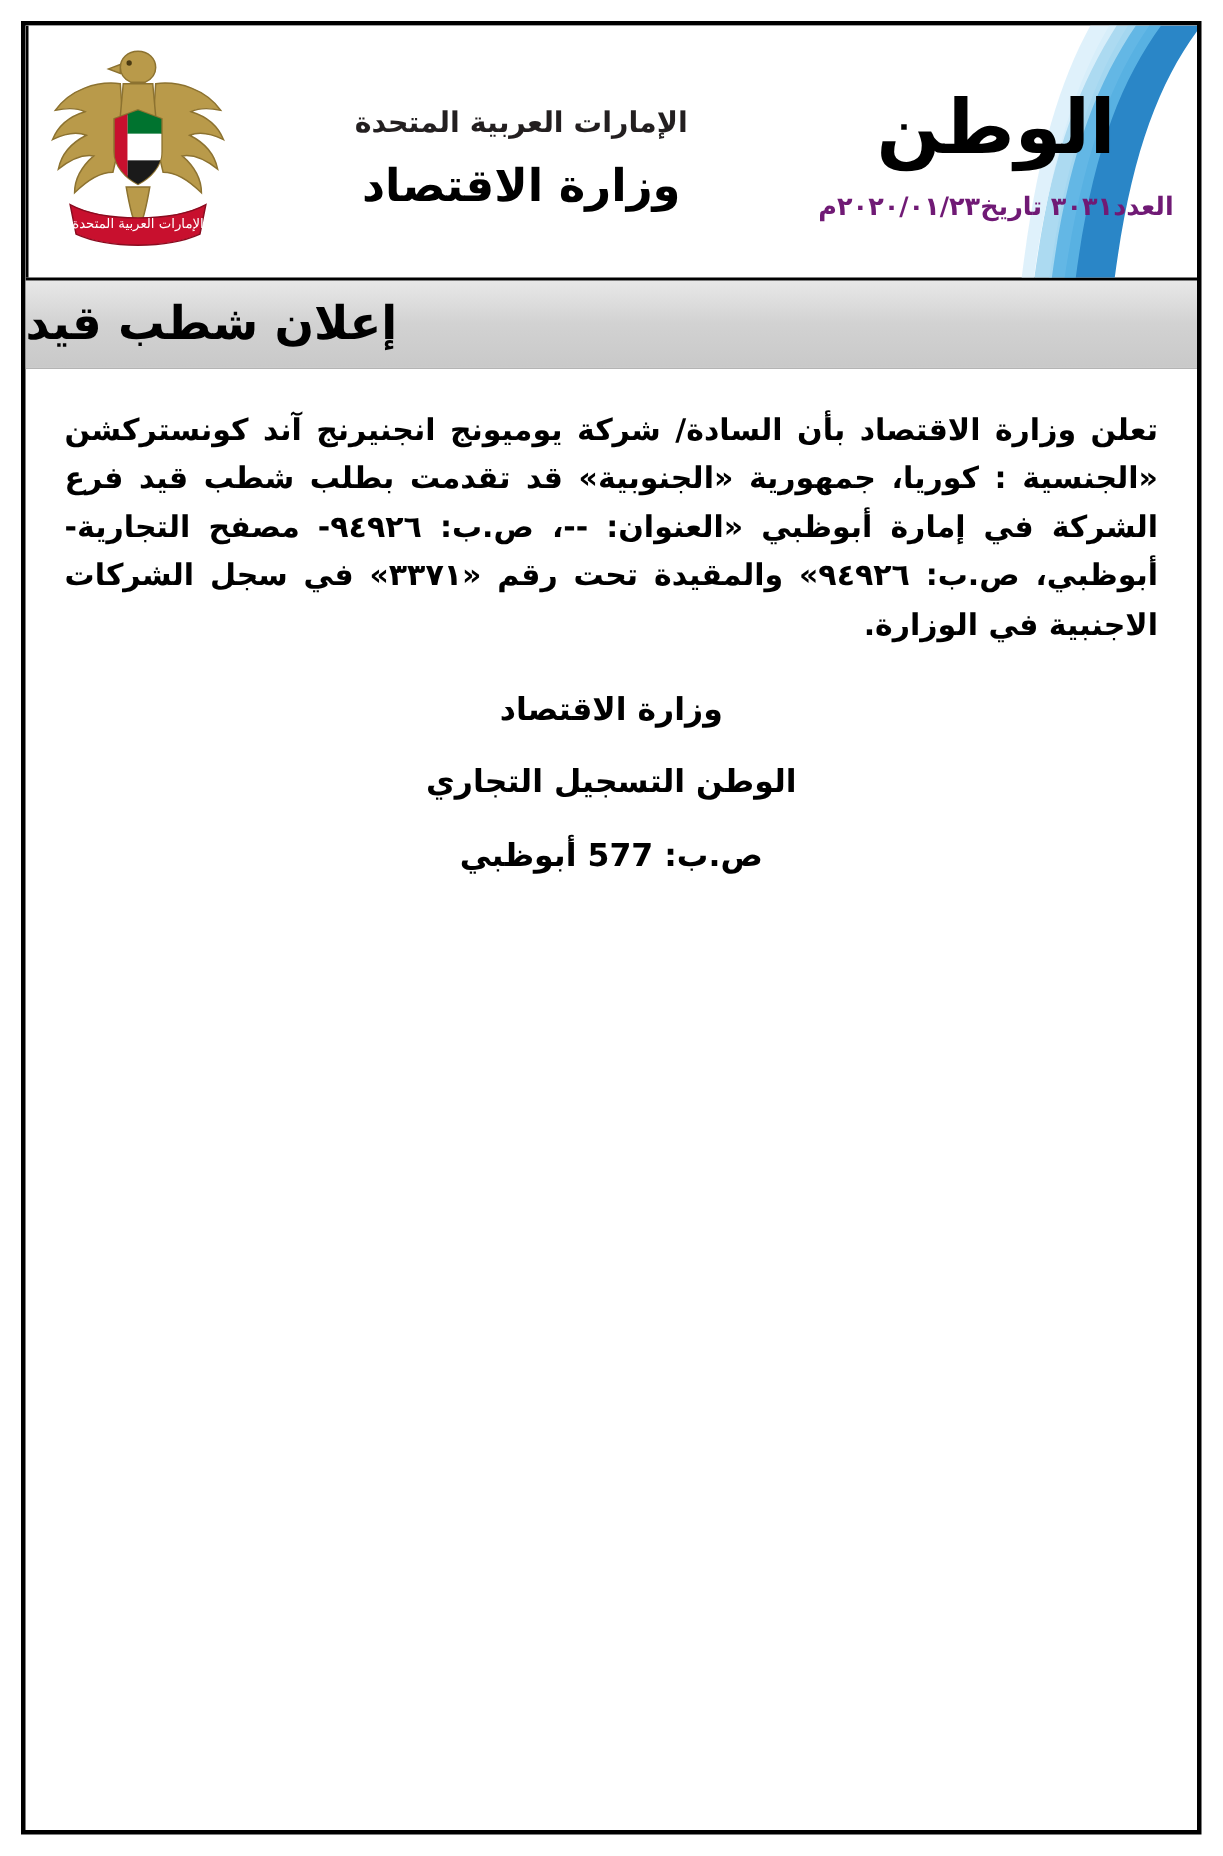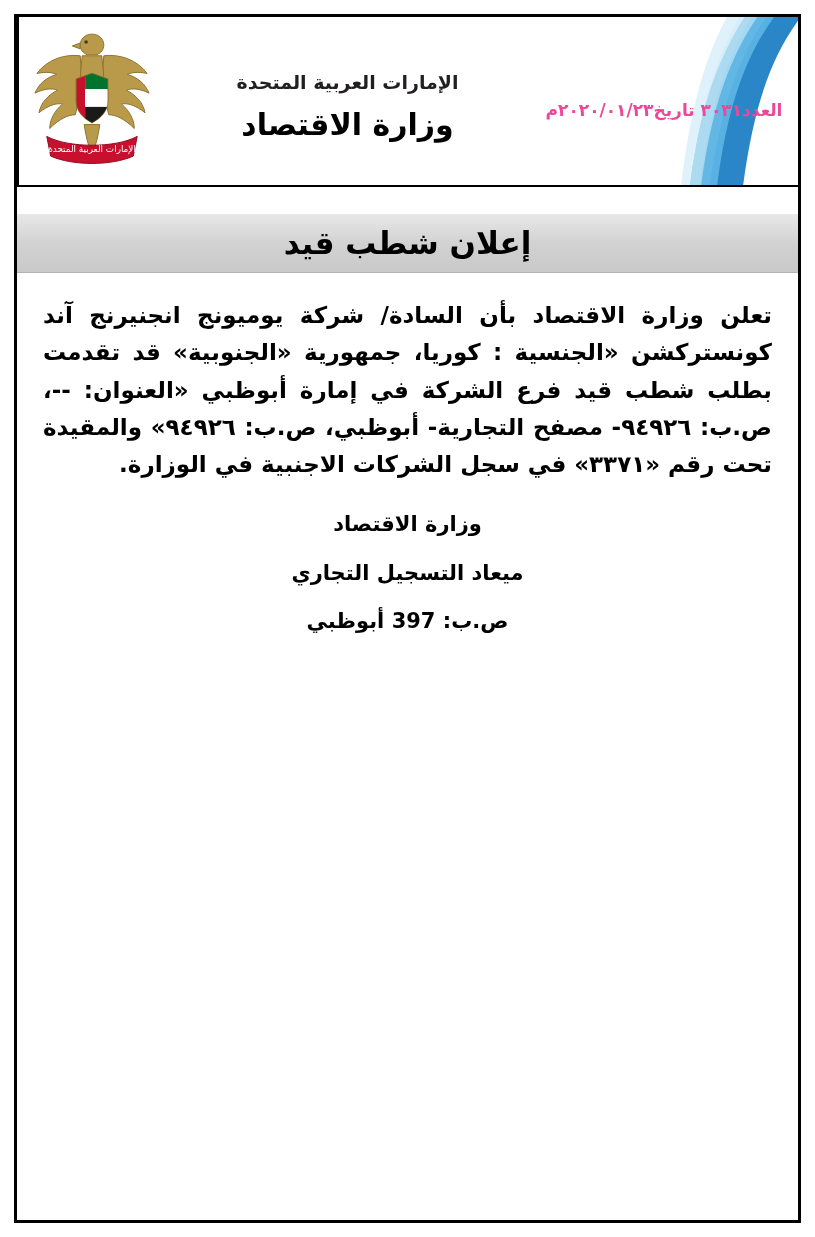--- a/index.html
+++ b/index.html
@@ -107,52 +107,51 @@
     font-weight: bold;
     color: #000000;
     line-height: 1;
     margin-top: 6px;
     z-index: 2;
   }
   .masthead-meta {
     position: relative;
     font-size: 17px;
     font-weight: bold;
-    color: #ec4899;
+    color: #701a75;
     margin-top: 18px;
     z-index: 2;
     white-space: nowrap;
   }
 
   
   .title-bar {
     height: 58px;
     background: linear-gradient(to bottom, #e8e8e8 0%, #d2d2d2 50%, #c9c9c9 100%);
     border-bottom: 1px solid #b4b4b4;
     display: flex;
     align-items: center;
-    justify-content: center;
-    margin-top: 27px;
+    justify-content: flex-end;
   }
   .title-bar h1 {
     margin: 0;
     font-size: 31px;
     font-weight: bold;
     color: #000000;
     letter-spacing: 0.5px;
   }
 
   
   .body {
     padding: 24px 26px 10px 26px;
     text-align: justify;
     text-align-last: justify;
   }
   .para {
-    font-size: 23px;
+    font-size: 20px;
     font-weight: bold;
     line-height: 1.62;
     color: #000000;
     margin: 0 0 14px 0;
     text-align: justify;
     text-align-last: justify;
   }
   .para.last-right {
     text-align-last: right;
   }
@@ -176,20 +175,21 @@
 
     <div class="header">
 
       <div class="masthead-cell">
         <svg class="swoosh" viewBox="0 0 150 210" aria-hidden="true">
           <path d="M120,-5 C80,40 55,95 40,215 L74,215 C86,100 110,45 150,2 Z" fill="#1f7fc4" opacity="0.95"></path>
           <path d="M104,-5 C66,42 44,98 30,215 L48,215 C60,100 84,46 124,0 Z" fill="#5bb3e4" opacity="0.95"></path>
           <path d="M90,-5 C54,44 34,100 20,215 L32,215 C44,102 68,48 106,0 Z" fill="#a8d8f0" opacity="0.95"></path>
           <path d="M76,-5 C42,46 24,102 12,215 L20,215 C32,104 56,50 92,0 Z" fill="#dcefFB" opacity="0.9"></path>
         </svg>
+        <div class="masthead-name">الوطن</div>
         <div class="masthead-meta">العدد٣٠٣١ تاريخ٢٠٢٠/٠١/٢٣م</div>
       </div>
 
       <div class="ministry-cell">
         <div class="ministry-line1">الإمارات العربية المتحدة</div>
         <div class="ministry-line2">وزارة الاقتصاد</div>
       </div>
 
       <div class="emblem-cell">
         <svg class="emblem" viewBox="0 0 120 152" aria-hidden="true">
@@ -232,19 +232,19 @@
 
     <div class="title-bar">
       <h1>إعلان شطب قيد</h1>
     </div>
 
     <div class="body">
       <p class="para last-right">تعلن وزارة الاقتصاد بأن السادة/ شركة يوميونج انجنيرنج آند كونستركشن «الجنسية : كوريا، جمهورية «الجنوبية» قد تقدمت بطلب شطب قيد فرع الشركة في إمارة أبوظبي «العنوان: --، ص.ب: ٩٤٩٢٦- مصفح التجارية- أبوظبي، ص.ب: ٩٤٩٢٦» والمقيدة تحت رقم «٣٣٧١» في سجل الشركات الاجنبية في الوزارة.</p>
 
       <div class="signature">
         <div>وزارة الاقتصاد</div>
-        <div>ميعاد التسجيل التجاري</div>
-        <div>ص.ب: 397 أبوظبي</div>
+        <div>الوطن التسجيل التجاري</div>
+        <div>ص.ب: 577 أبوظبي</div>
       </div>
     </div>
 
   </div>
 </div>
 
 </body></html>

